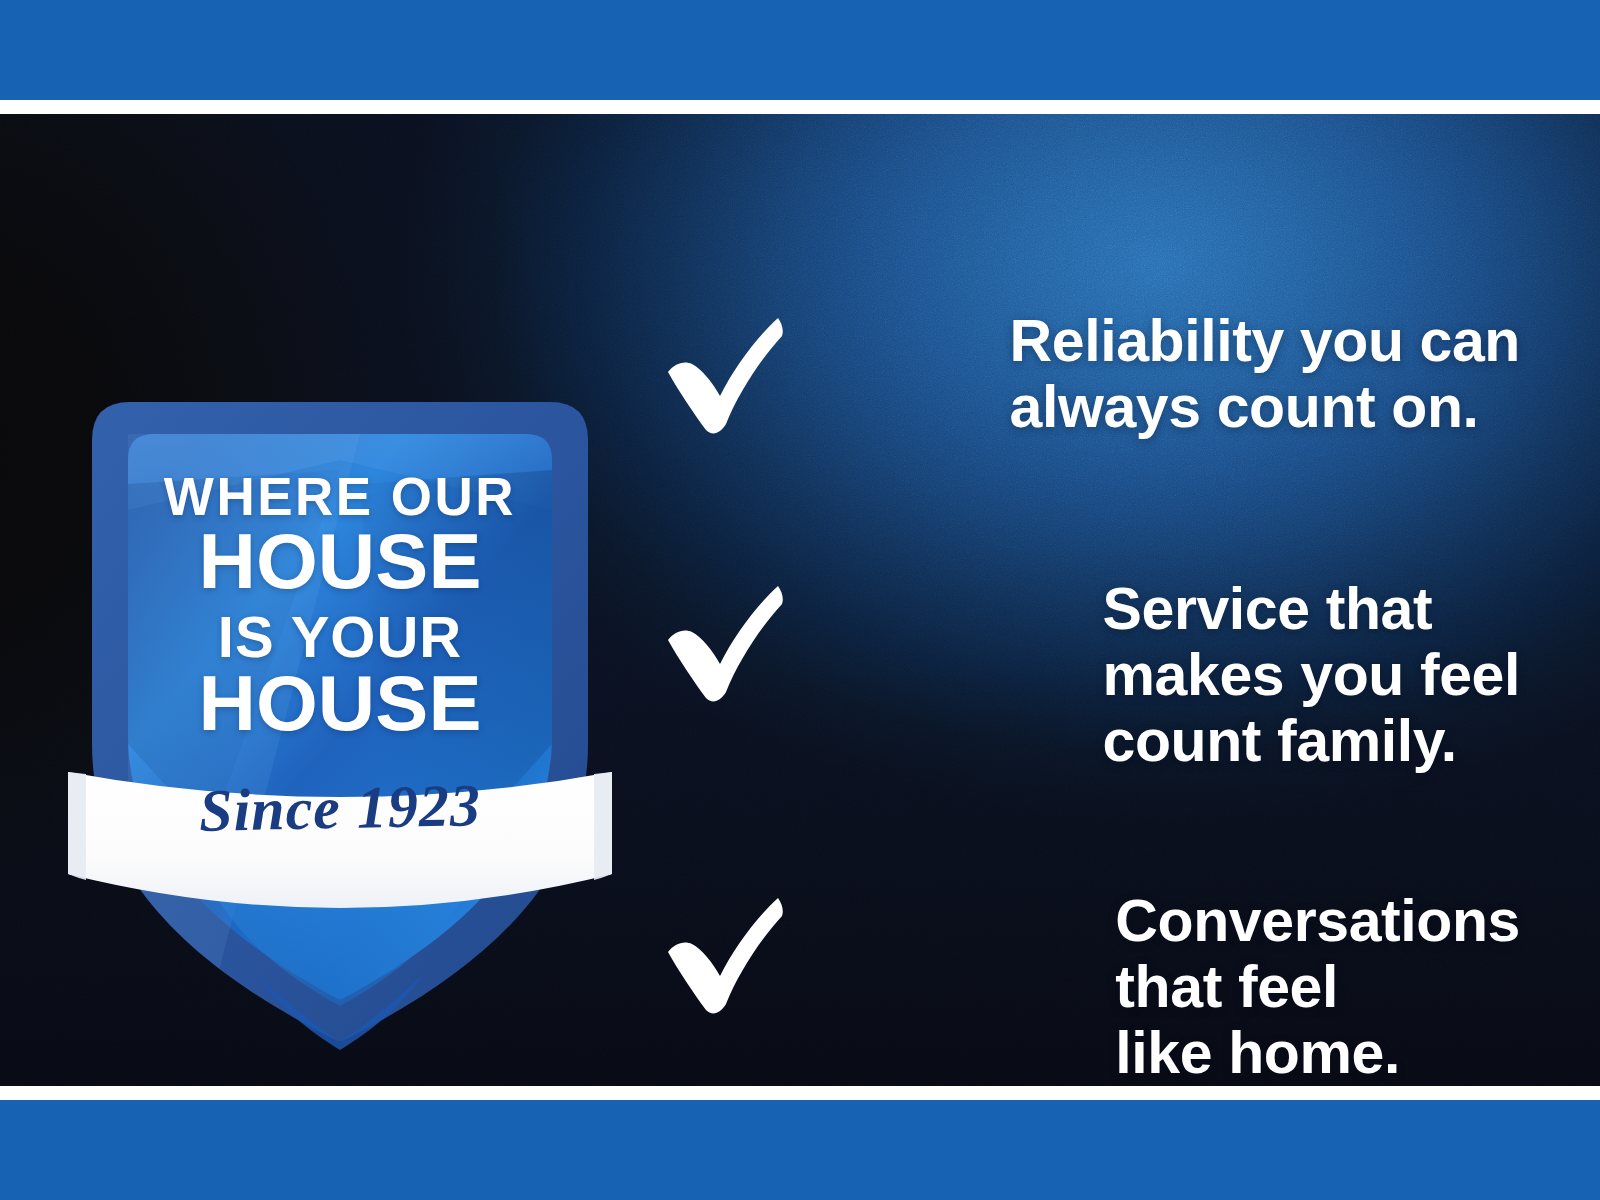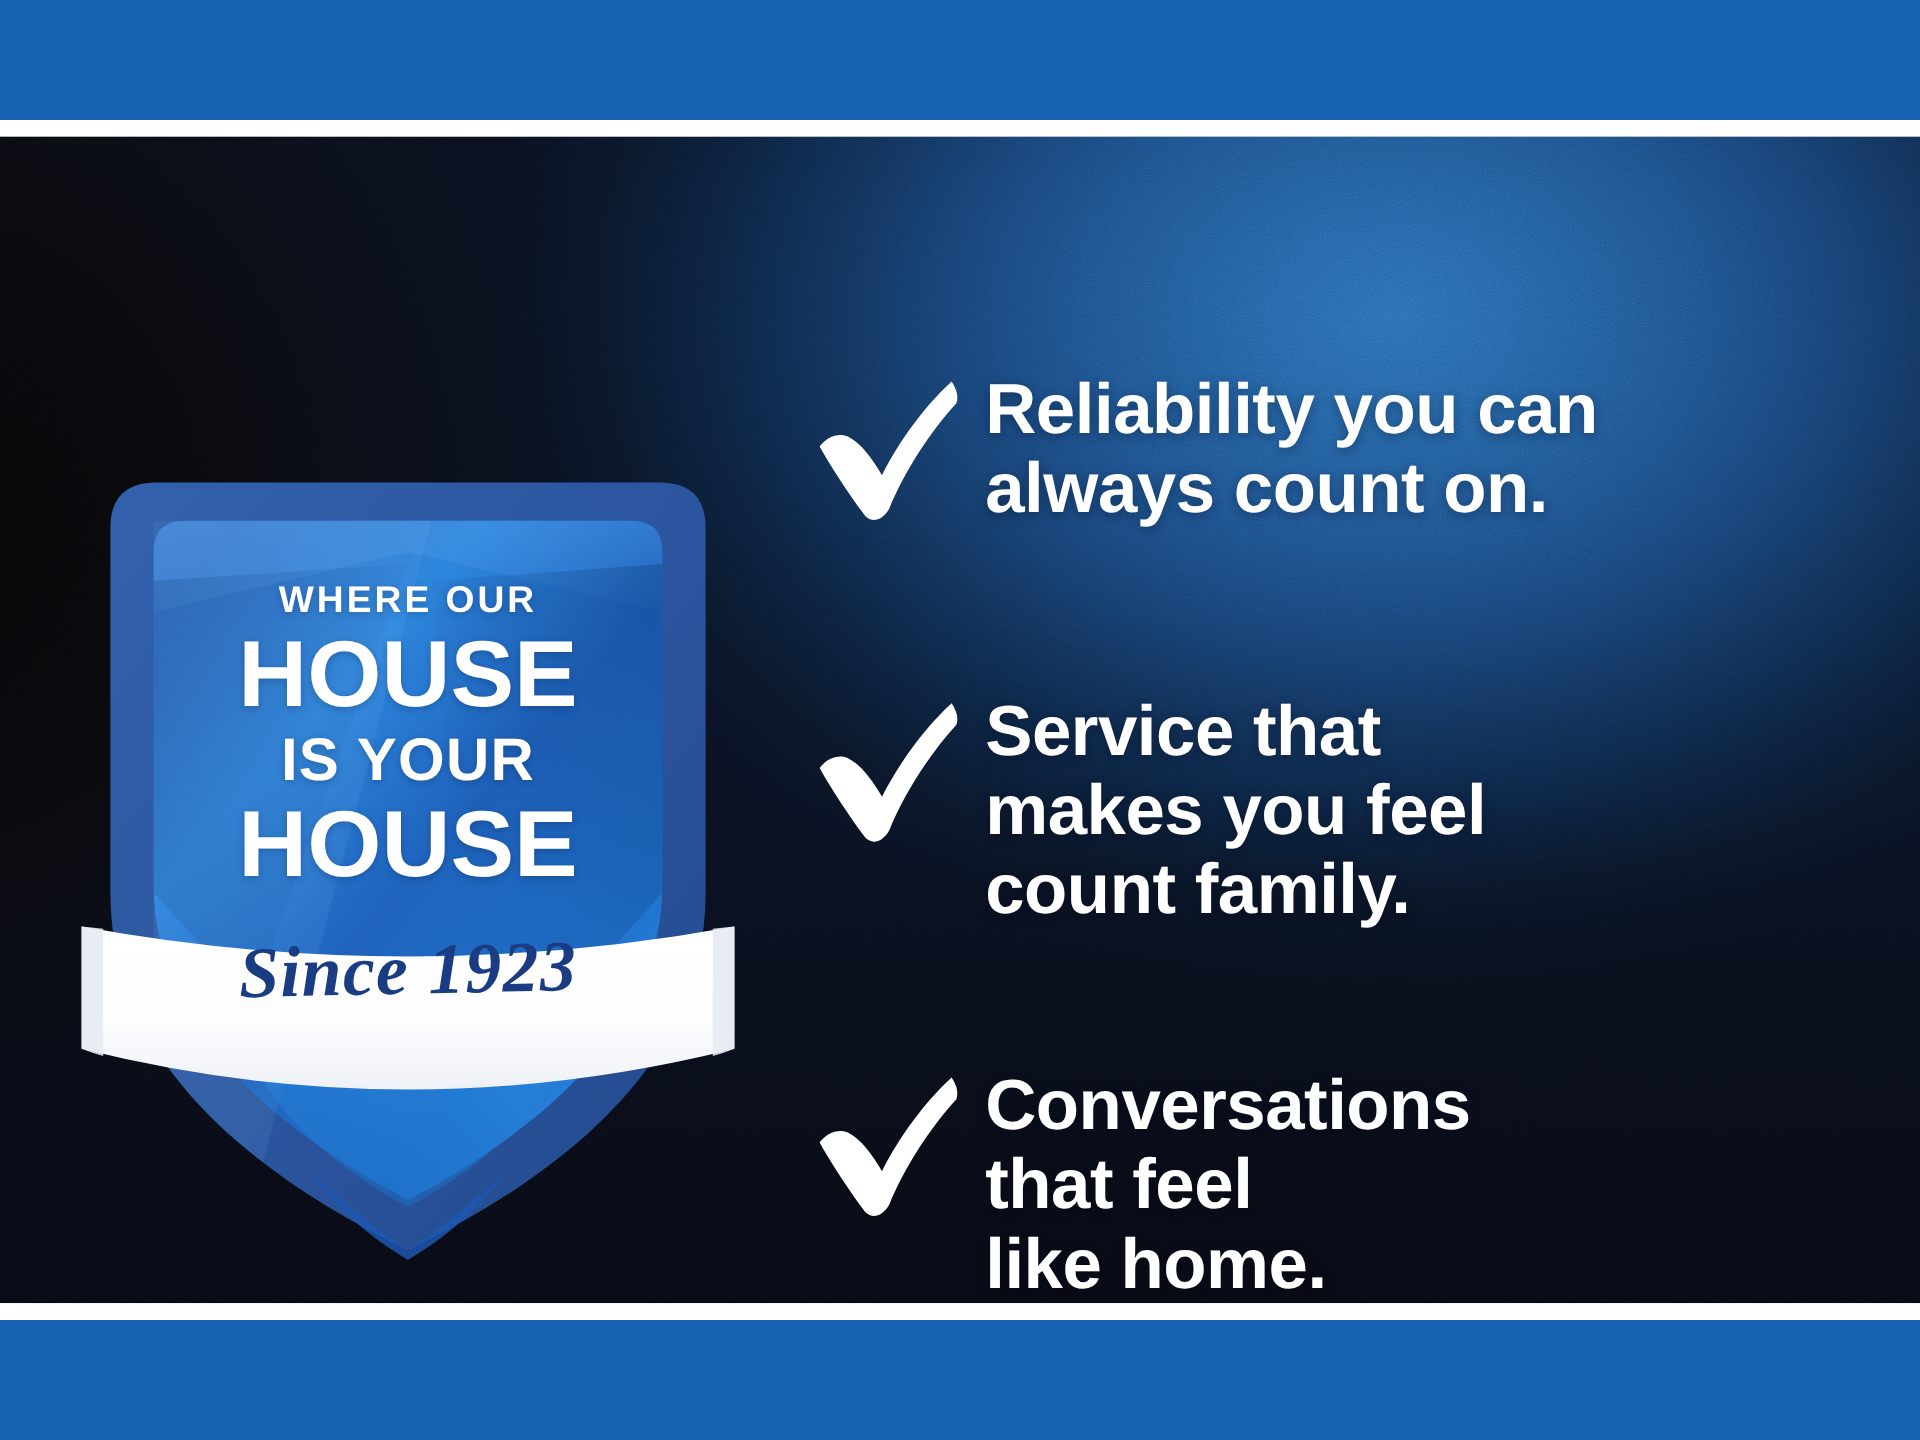--- a/index.html
+++ b/index.html
@@ -111,23 +111,23 @@
     position: absolute;
     width: 100%;
     text-align: center;
     color: #ffffff;
     font-family: "Liberation Sans", sans-serif;
     font-weight: bold;
     letter-spacing: 0.5px;
     line-height: 1;
     text-shadow: 0 2px 6px rgba(10,30,70,0.28);
   }
-  .st-where { top: 210px; font-size: 31px; letter-spacing: 2.5px; transform: scaleX(1.0); }
+  .st-where { top: 196px; font-size: 53px; letter-spacing: 2.5px; transform: scaleX(1.0); }
   .st-house1 { top: 248px; font-size: 78px; letter-spacing: 0px; transform: scaleX(1.02); }
-  .st-isyour { top: 334px; font-size: 50px; letter-spacing: 1px; text-align: center; }
+  .st-isyour { top: 334px; font-size: 58px; letter-spacing: 1px; text-align: center; }
   .st-house2 { top: 390px; font-size: 78px; letter-spacing: 0px; transform: scaleX(1.02); }
 
   .ribbon-text {
     position: absolute;
     left: 0;
     top: 500px;
     width: 560px;
     text-align: center;
     color: #1a3c82;
     font-family: "Liberation Serif", serif;
@@ -140,24 +140,25 @@
 
   
   .bullets {
     position: absolute;
     left: 660px;
     top: 190px;
     width: 860px;
   }
   .bullet {
     position: absolute;
-    left: 15px;
+    left: 0;
     display: flex;
     align-items: flex-start;
     width: 860px;
+    justify-content: space-between;
   }
   .bullet-1 { top: 0px; }
   .bullet-2 { top: 268px; }
   .bullet-3 { top: 580px; }
 
   .check {
     flex: 0 0 auto;
     width: 130px;
     height: 130px;
     margin-right: 16px;

